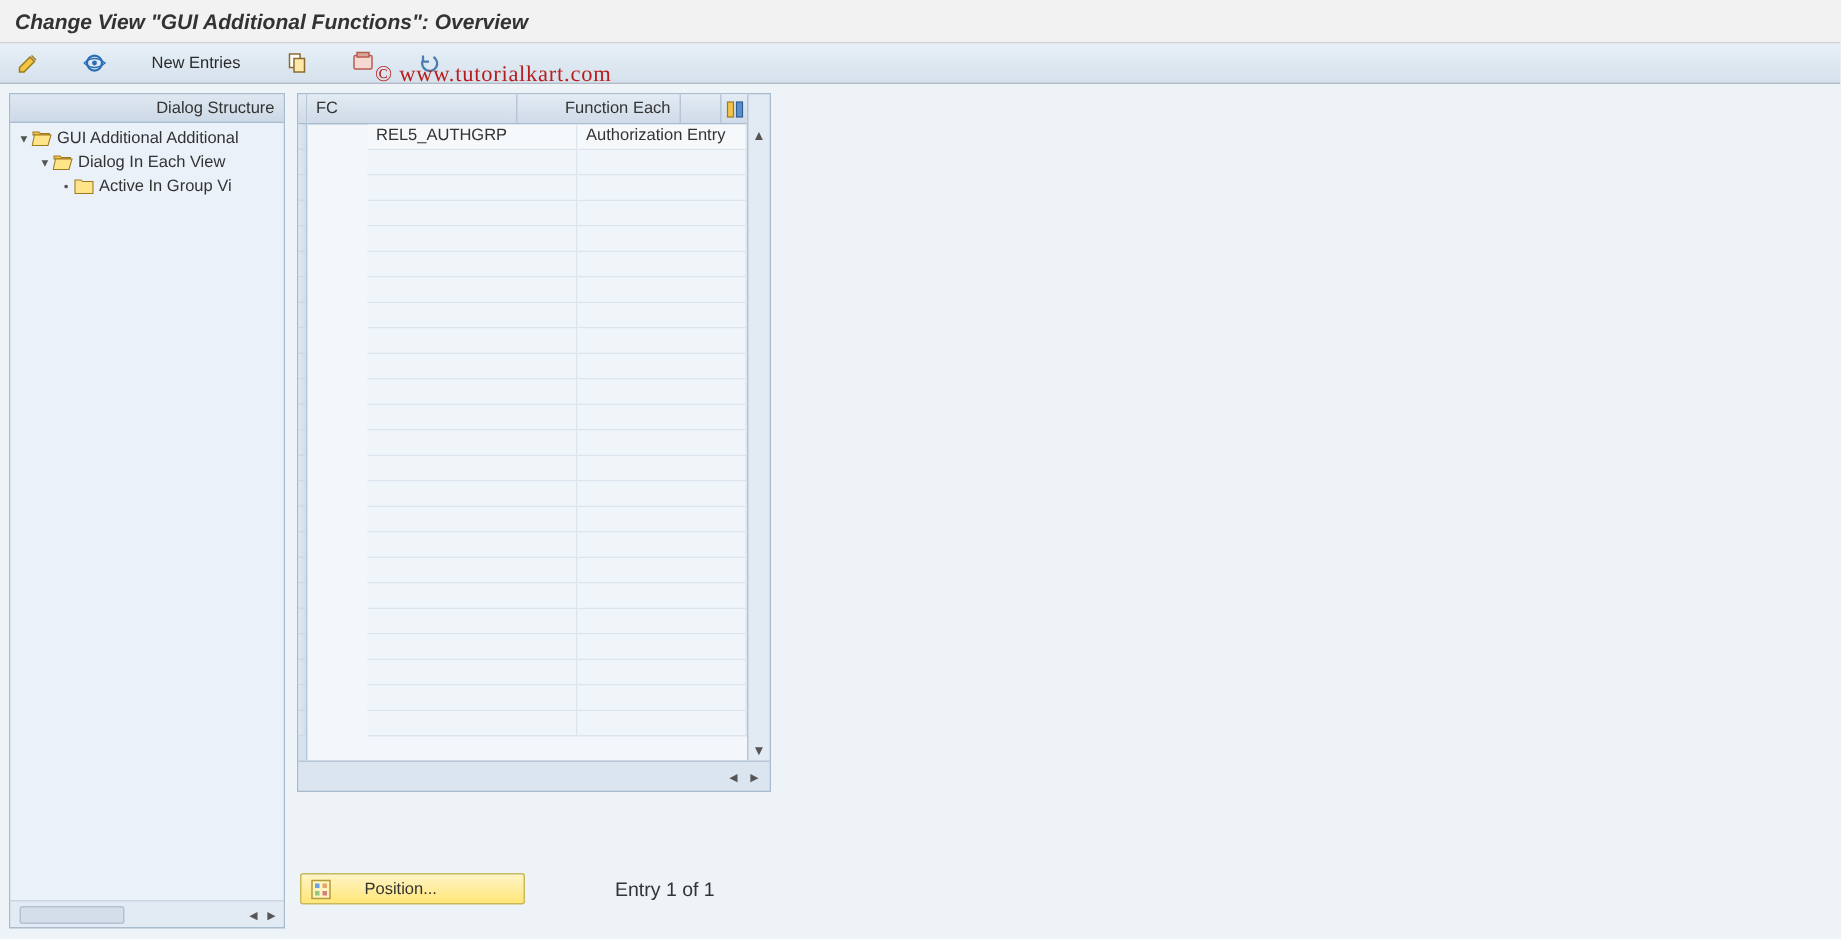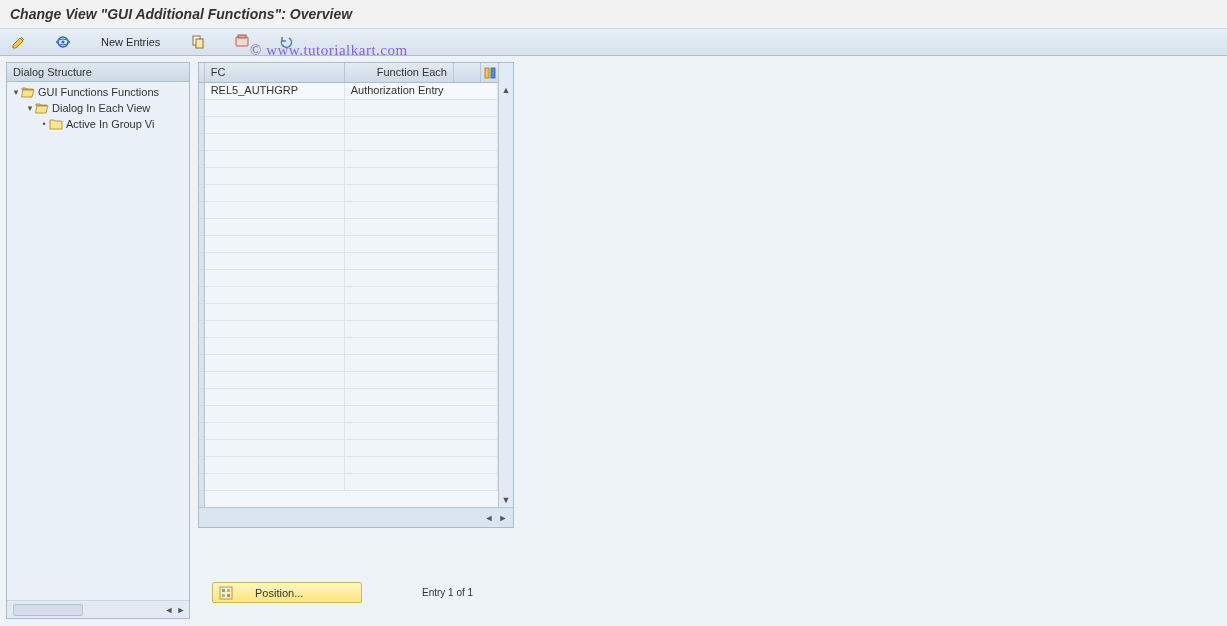--- a/index.html
+++ b/index.html
@@ -67,21 +67,21 @@
     background: #eaf1f8;
     margin: 6px 0 6px 6px;
     display:flex; flex-direction:column;
     position:relative;
   }
   .tree-header {
     background: linear-gradient(#dfe8f1, #ccd9e6);
     padding: 3px 6px;
     font-size: 11px;
     border-bottom:1px solid #a9bccd;
-    white-space:nowrap; overflow:hidden;
+    white-space:nowrap; overflow:hidden;text-align:right;
   }
   .tree-body {
     flex:1;
     background:#eaf1f8;
     padding: 2px 0;
     overflow:hidden;
     white-space:nowrap;
   }
   .tree-footer {
     height:18px;
@@ -164,20 +164,21 @@
     width:18px; flex:none;
     padding:0; display:flex; align-items:center; justify-content:center;
     background:linear-gradient(#e3ebf3,#cfdbe8);
     border-left:1px solid #b7c6d6; border-right:none;
     cursor:pointer;
   }
   .grid-row {
     display:flex;
     height:17px;
     border-bottom:1px solid #dce5ee;
+    margin-left:40px;
   }
   .gc {
     border-right:1px solid #dce5ee;
     padding:1px 6px;
     font-size:11px;
     background:#f6f9fc;
     white-space:nowrap; overflow:hidden;
   }
   .gc.fc { width:140px; }
   .gc.ft { flex:1; }
@@ -207,48 +208,48 @@
   }
   .hsb-btn {
     width:12px; height:12px;
     display:flex; align-items:center; justify-content:center;
     font-size:9px; color:#555; cursor:pointer;
   }
 
   
   .bottom-bar {
     position:absolute;
-    left:212px; top:582px;
+    left:200px; top:582px;
     display:flex; align-items:center; gap:60px;
   }
   .position-btn {
     background:linear-gradient(#fff4c6,#ffe678);
     border:1px solid #c8b95d;
     height:21px; width:150px;
     display:flex; align-items:center;
     padding:0 6px;
     cursor:pointer;
     border-radius:2px;
   }
   .position-btn .pb-icon {
     display:inline-flex; margin-right:22px;
   }
   .position-btn .pb-text {
     font-size:11px; color:#333;
   }
   .entry-status {
-    font-size:10px; color:#333;
+    font-size:13px; color:#333;
   }
 
   
   .watermark {
     position:absolute;
     left:250px; top:42px;
     font-size:15px;
-    color:#8b5cf6;
+    color:#b91c1c;
     font-family: Georgia, 'Times New Roman', serif;
     letter-spacing:0.5px;
     pointer-events:none;
   }
 </style>
 </head>
 <body>
 
 <div class="window">
 
@@ -297,21 +298,21 @@
       <div class="tree-header">Dialog Structure</div>
       <div class="tree-body" id="tree-body">
           <div class="tree-row" style="padding-left: 4px;">
             <span class="tree-caret">▾</span>
             <span class="folder-icon">
               <svg width="14" height="12" viewBox="0 0 14 12">
                 <path d="M1 2 L5 2 L6 3 L12 3 L12 4 L1 4 Z" fill="#f3c34a" stroke="#9d7a1f" stroke-width="0.7"></path>
                 <path d="M2 4 L13 4 L11 11 L0.5 11 Z" fill="#ffe48a" stroke="#9d7a1f" stroke-width="0.7"></path>
               </svg>
             </span>
-            <span class="tree-text">GUI Functions Functions</span>
+            <span class="tree-text">GUI Additional Additional</span>
           </div>
           <div class="tree-row" style="padding-left: 18px;">
             <span class="tree-caret">▾</span>
             <span class="folder-icon">
               <svg width="14" height="12" viewBox="0 0 14 12">
                 <path d="M1 2 L5 2 L6 3 L12 3 L12 4 L1 4 Z" fill="#f3c34a" stroke="#9d7a1f" stroke-width="0.7"></path>
                 <path d="M2 4 L13 4 L11 11 L0.5 11 Z" fill="#ffe48a" stroke="#9d7a1f" stroke-width="0.7"></path>
               </svg>
             </span>
             <span class="tree-text">Dialog In Each View</span>

